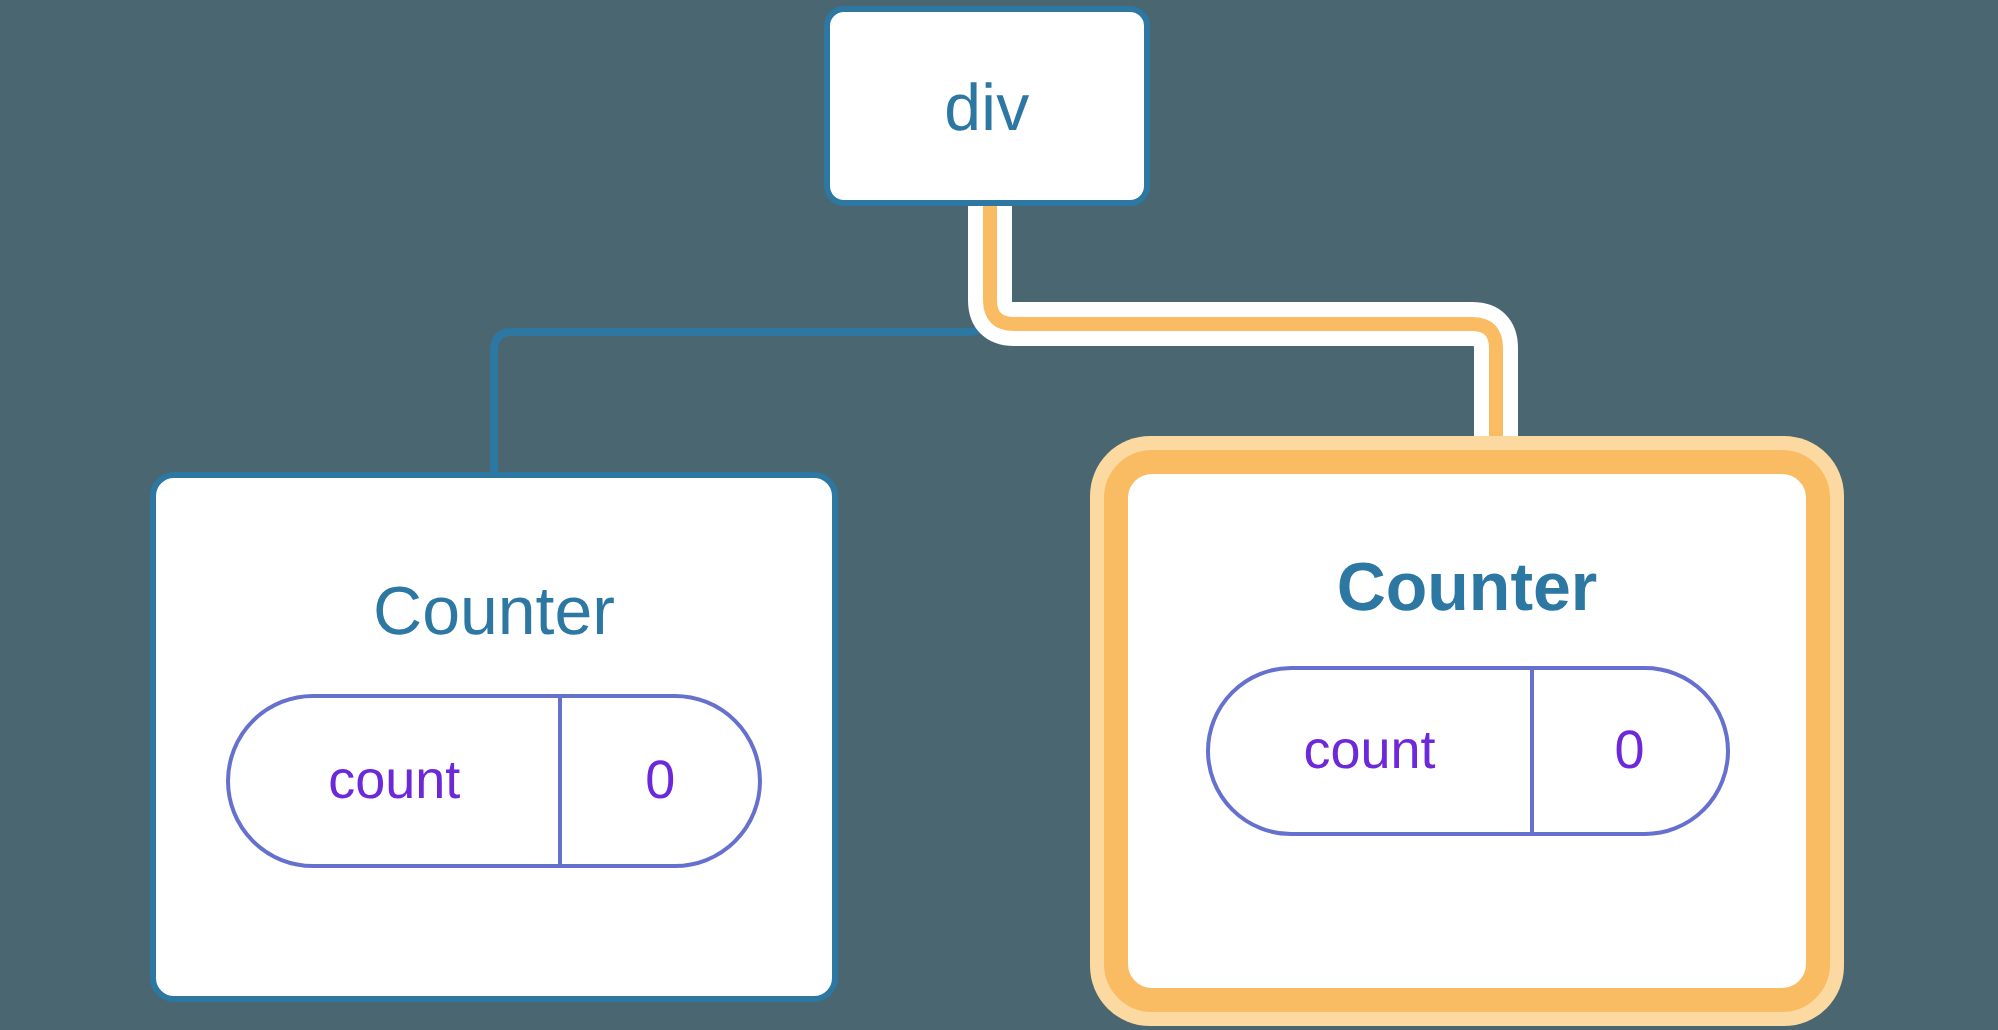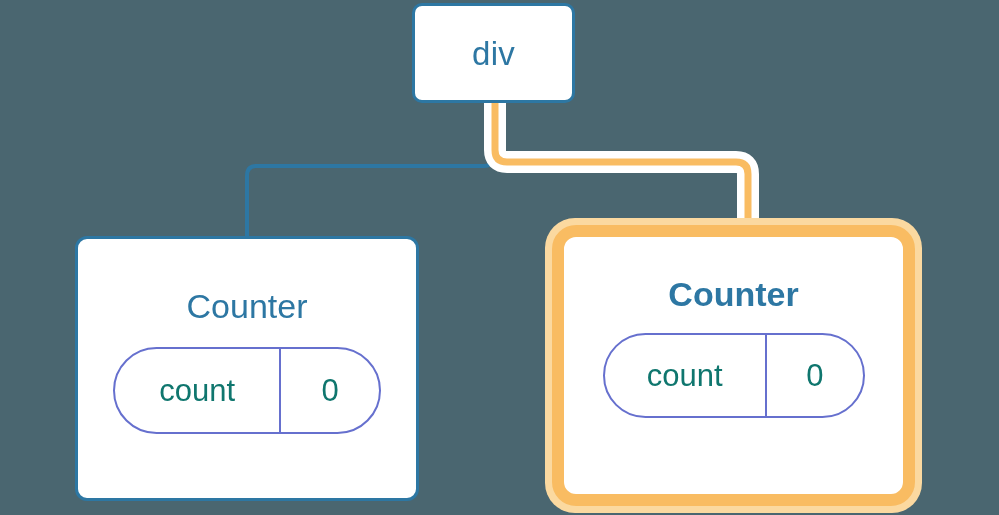--- a/index.html
+++ b/index.html
@@ -123,22 +123,22 @@
   }
   #node-counter-right .pill {
     width: 262px;
     height: 85px;
     margin-top: 22px;
   }
   .pill-key, .pill-val {
     display: flex;
     align-items: center;
     justify-content: center;
-    color: #0f766e;
-    font-size: 31px;
+    color: #6d28d9;
+    font-size: 27px;
     line-height: 1;
   }
   .pill-key {
     flex: 0 0 63%;
     border-right: 2px solid #6670ce;
   }
   .pill-val {
     flex: 1 1 auto;
   }
   

